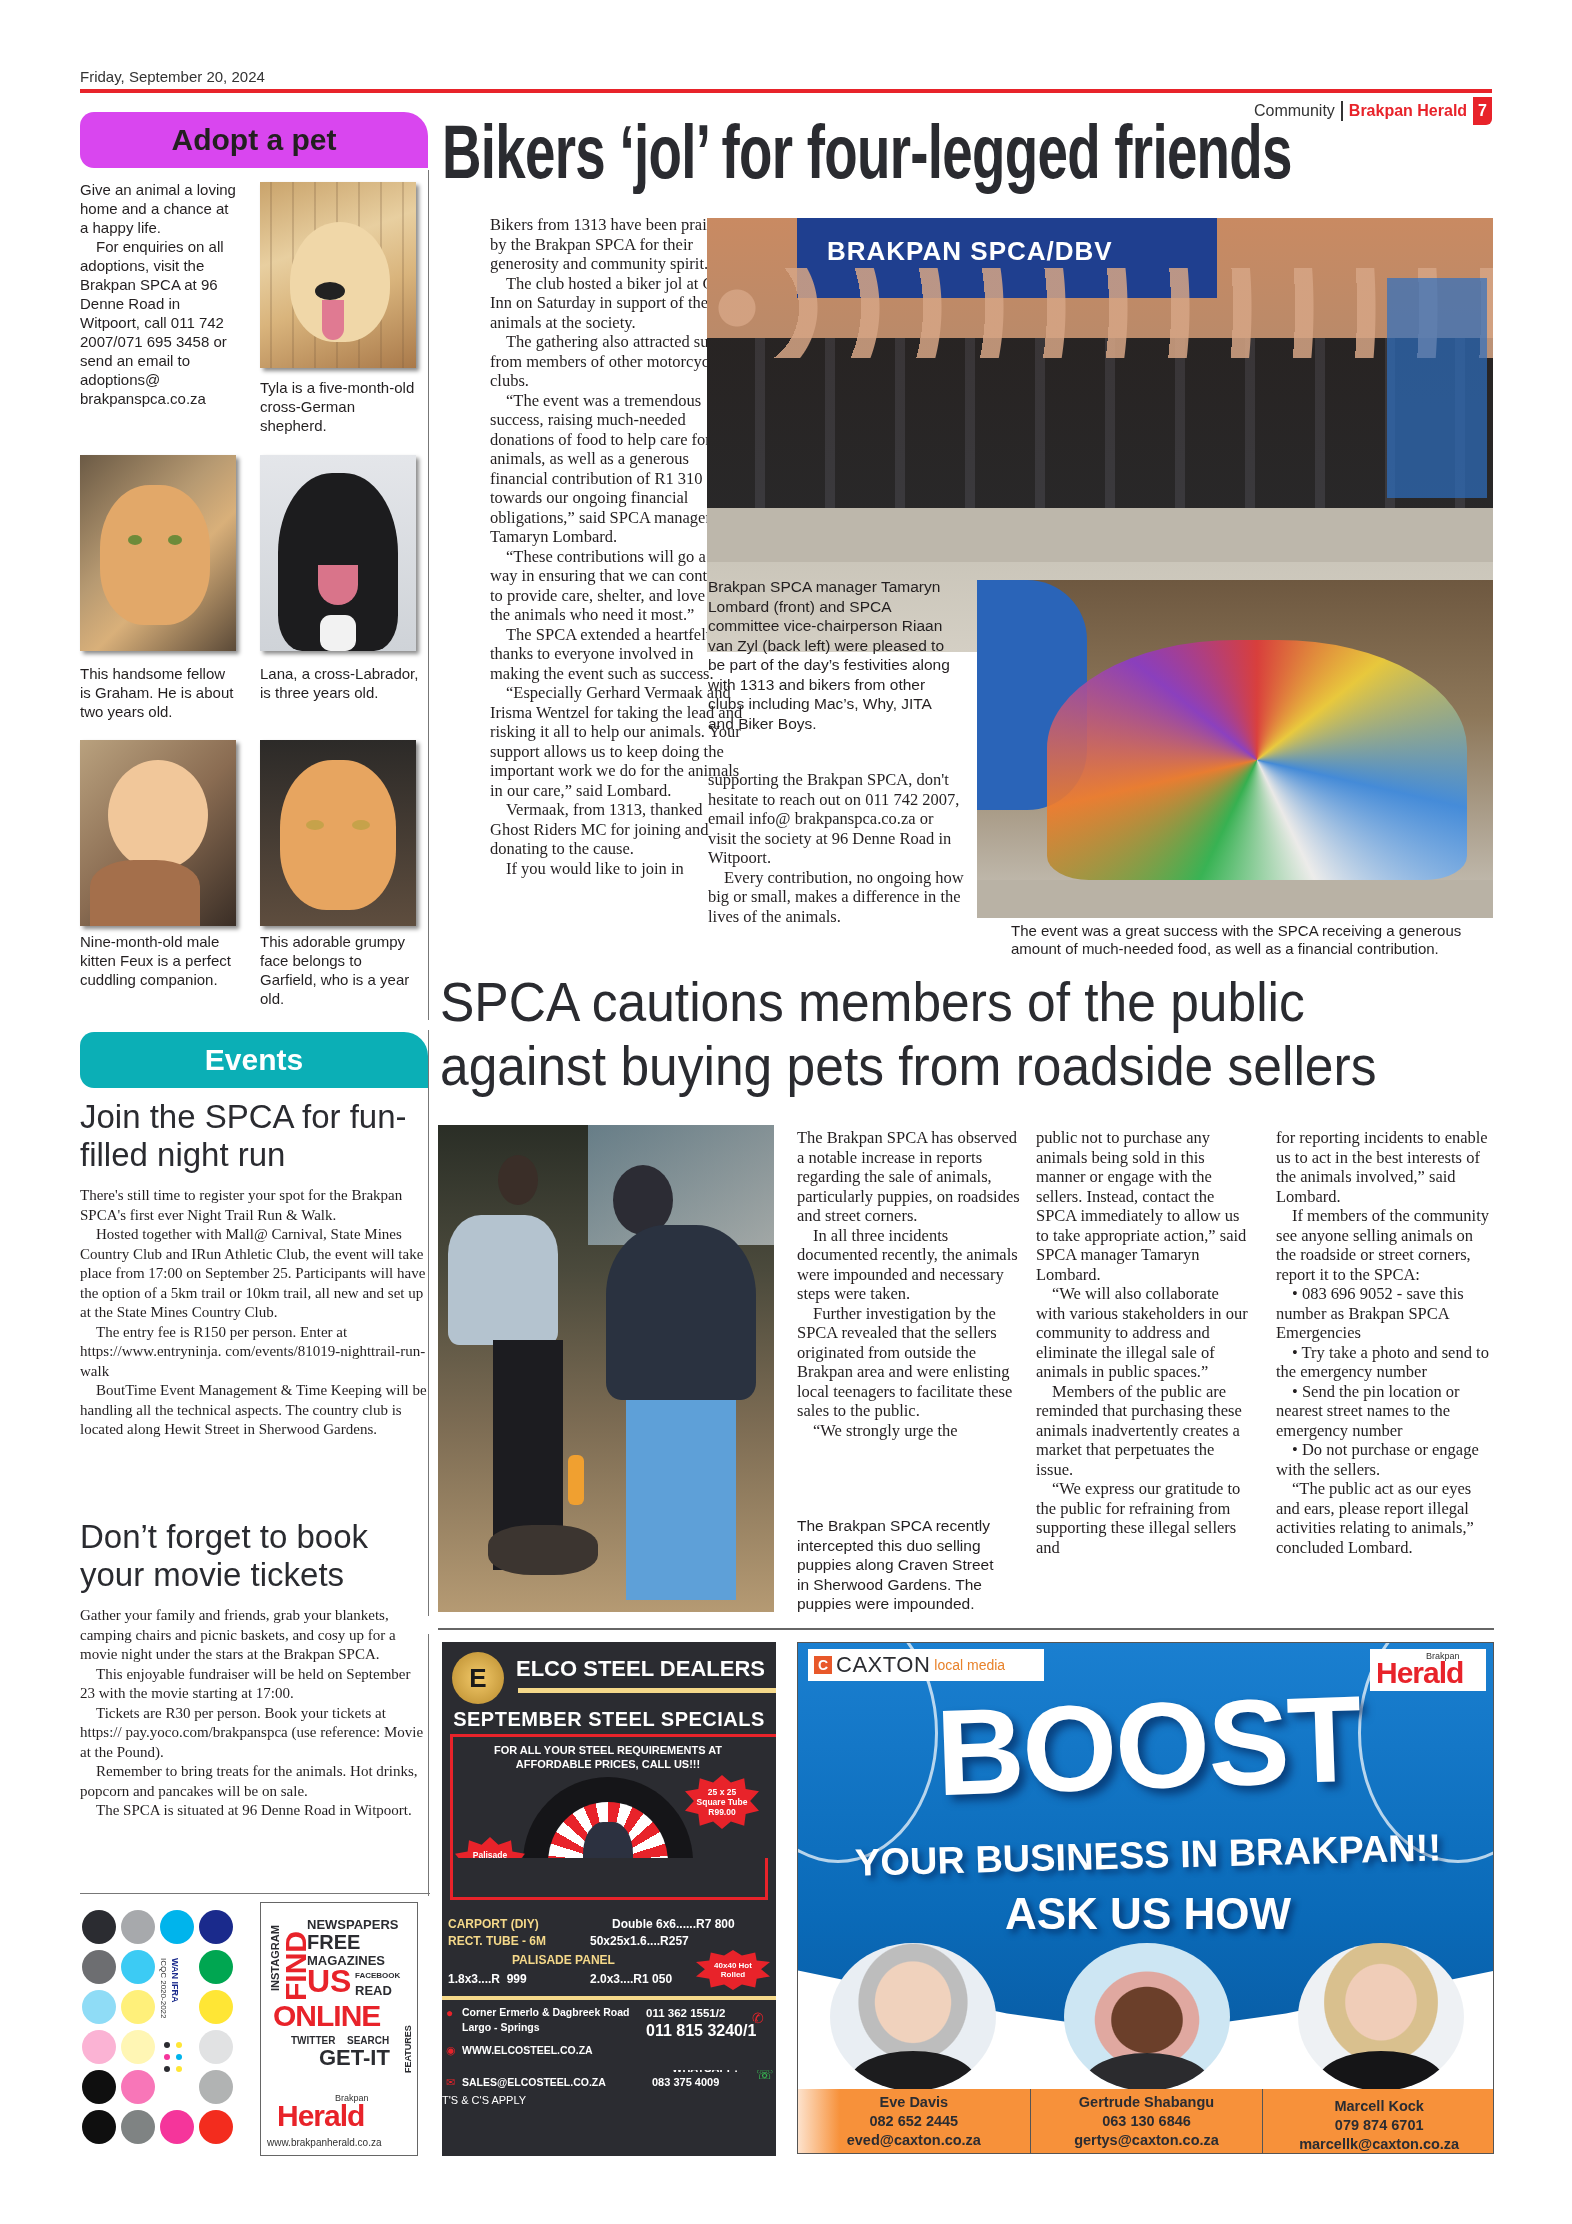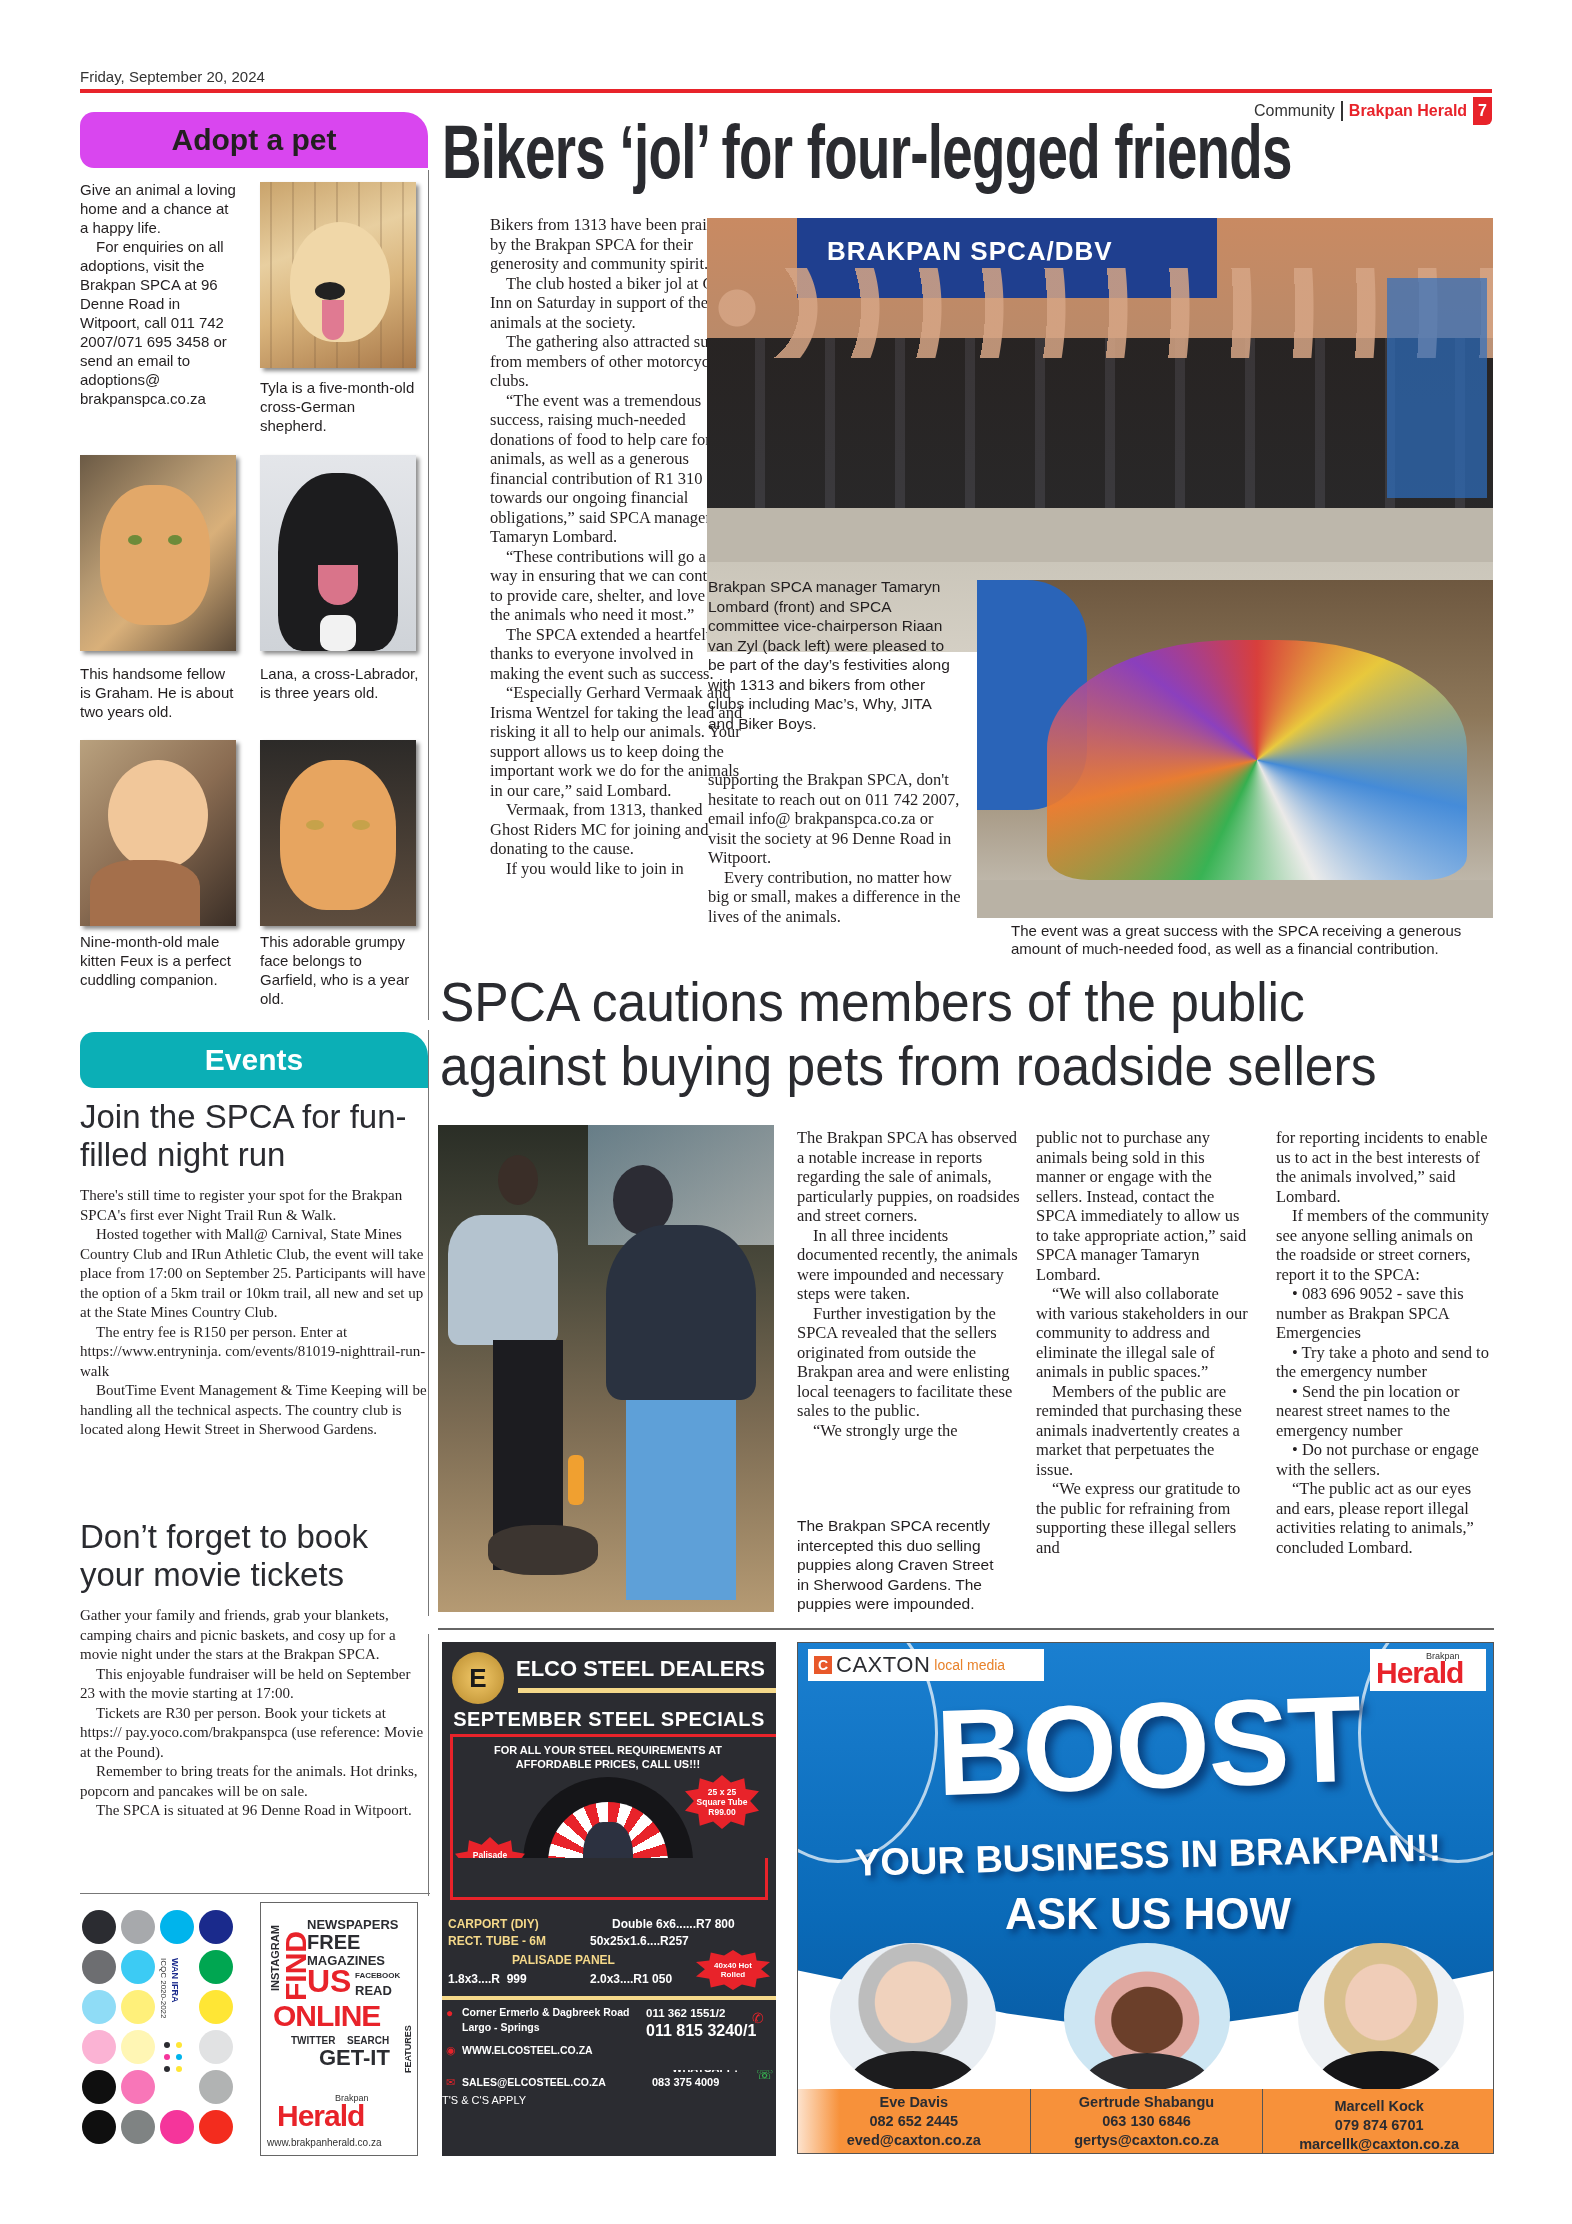--- a/index.html
+++ b/index.html
@@ -129,21 +129,21 @@
   <div style="position:absolute;left:0;top:120px;width:786px;height:170px;background:repeating-linear-gradient(90deg,#1b1b1d 0 48px,#2e2e33 48px 58px,#1b1b1d 58px 70px);opacity:0.92;"></div>
   <div style="position:absolute;left:0;top:50px;width:786px;height:90px;background:repeating-radial-gradient(circle at 30px 40px,#d6a585 0 18px,transparent 19px 62px);opacity:0.85;"></div>
   <div style="position:absolute;left:680px;top:60px;width:100px;height:220px;background:#2e6fc0;opacity:0.7;"></div>
   <div style="position:absolute;left:0;top:290px;width:786px;height:54px;background:#bdb7ab;"></div>
 </div>
 
 <div class="abs cap-sans" style="left:708px;top:577px;width:250px;">Brakpan SPCA manager Tamaryn Lombard (front) and SPCA committee vice-chairperson Riaan van Zyl (back left) were pleased to be part of the day’s festivities along with 1313 and bikers from other clubs including Mac’s, Why, JITA and Biker Boys.</div>
 
 <div class="abs body-col" style="left:708px;top:770px;width:256px;">
   <p class="first">supporting the Brakpan SPCA, don't hesitate to reach out on 011 742 2007, email info@ brakpanspca.co.za or visit the society at 96 Denne Road in Witpoort.</p>
-  <p>Every contribution, no matter how big or small, makes a difference in the lives of the animals.</p>
+  <p>Every contribution, no ongoing how big or small, makes a difference in the lives of the animals.</p>
 </div>
 
 <div class="abs" style="left:977px;top:580px;width:516px;height:338px;overflow:hidden;background:linear-gradient(180deg,#6e5840 0%,#8d7759 40%,#c9c5bc 100%);">
   <div style="position:absolute;left:0;top:0;width:110px;height:230px;border-radius:0 60px 60px 0;background:#2a64b8;"></div>
   <div style="position:absolute;left:70px;top:60px;width:420px;height:240px;border-radius:45% 45% 10% 10%;background:conic-gradient(from 0deg,#e23a3a,#f3d23a,#3a8ae2,#f2f2f2,#2ab34b,#f07b2a,#8b3ac9,#e23a3a);opacity:0.9;"></div>
   <div style="position:absolute;left:0;top:300px;width:516px;height:38px;background:#b9b2a5;"></div>
 </div>
 <div class="abs cap-sans" style="left:1011px;top:922px;width:482px;font-size:15px;line-height:18px;">The event was a great success with the SPCA receiving a generous amount of much-needed food, as well as a financial contribution.</div>
 
 <div class="abs tab" id="tab-events">Events</div>

